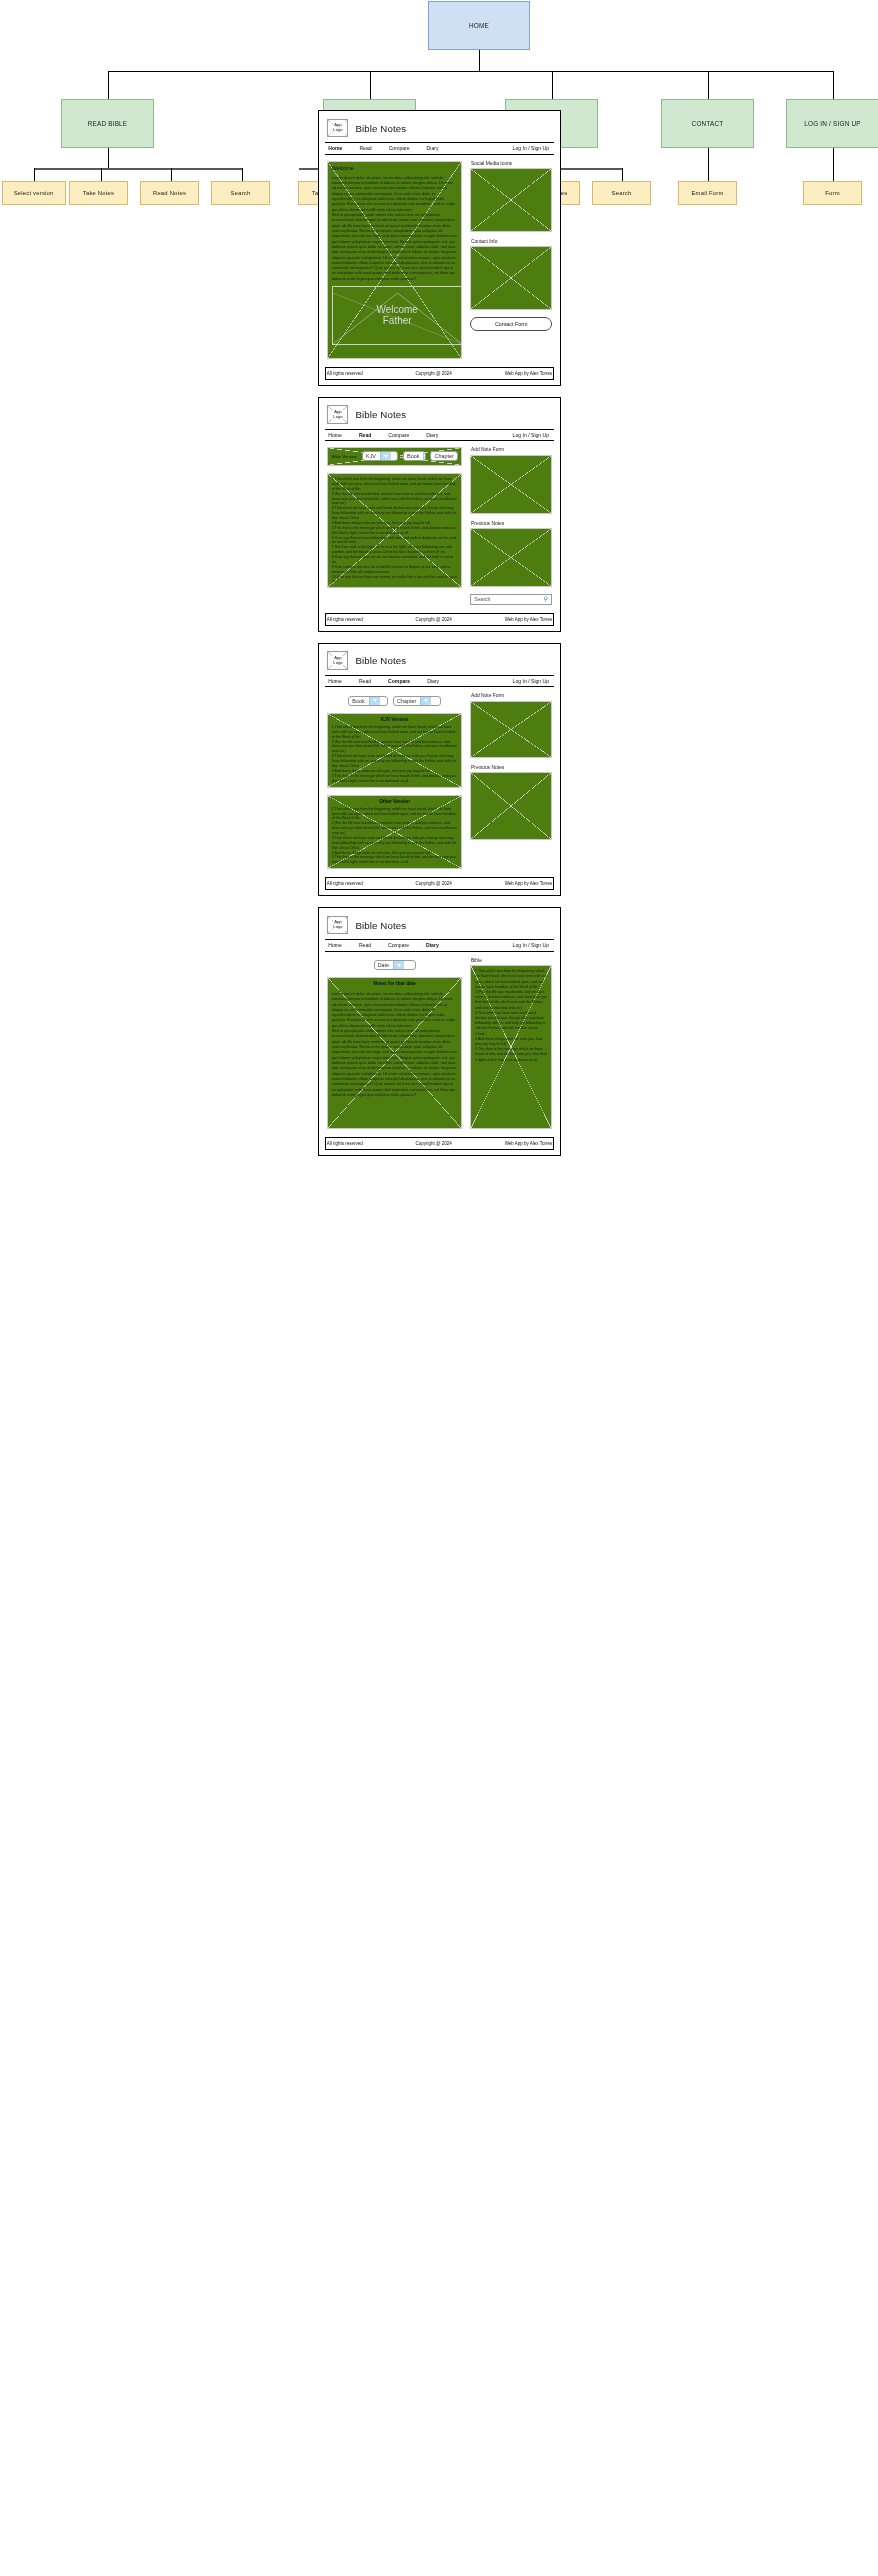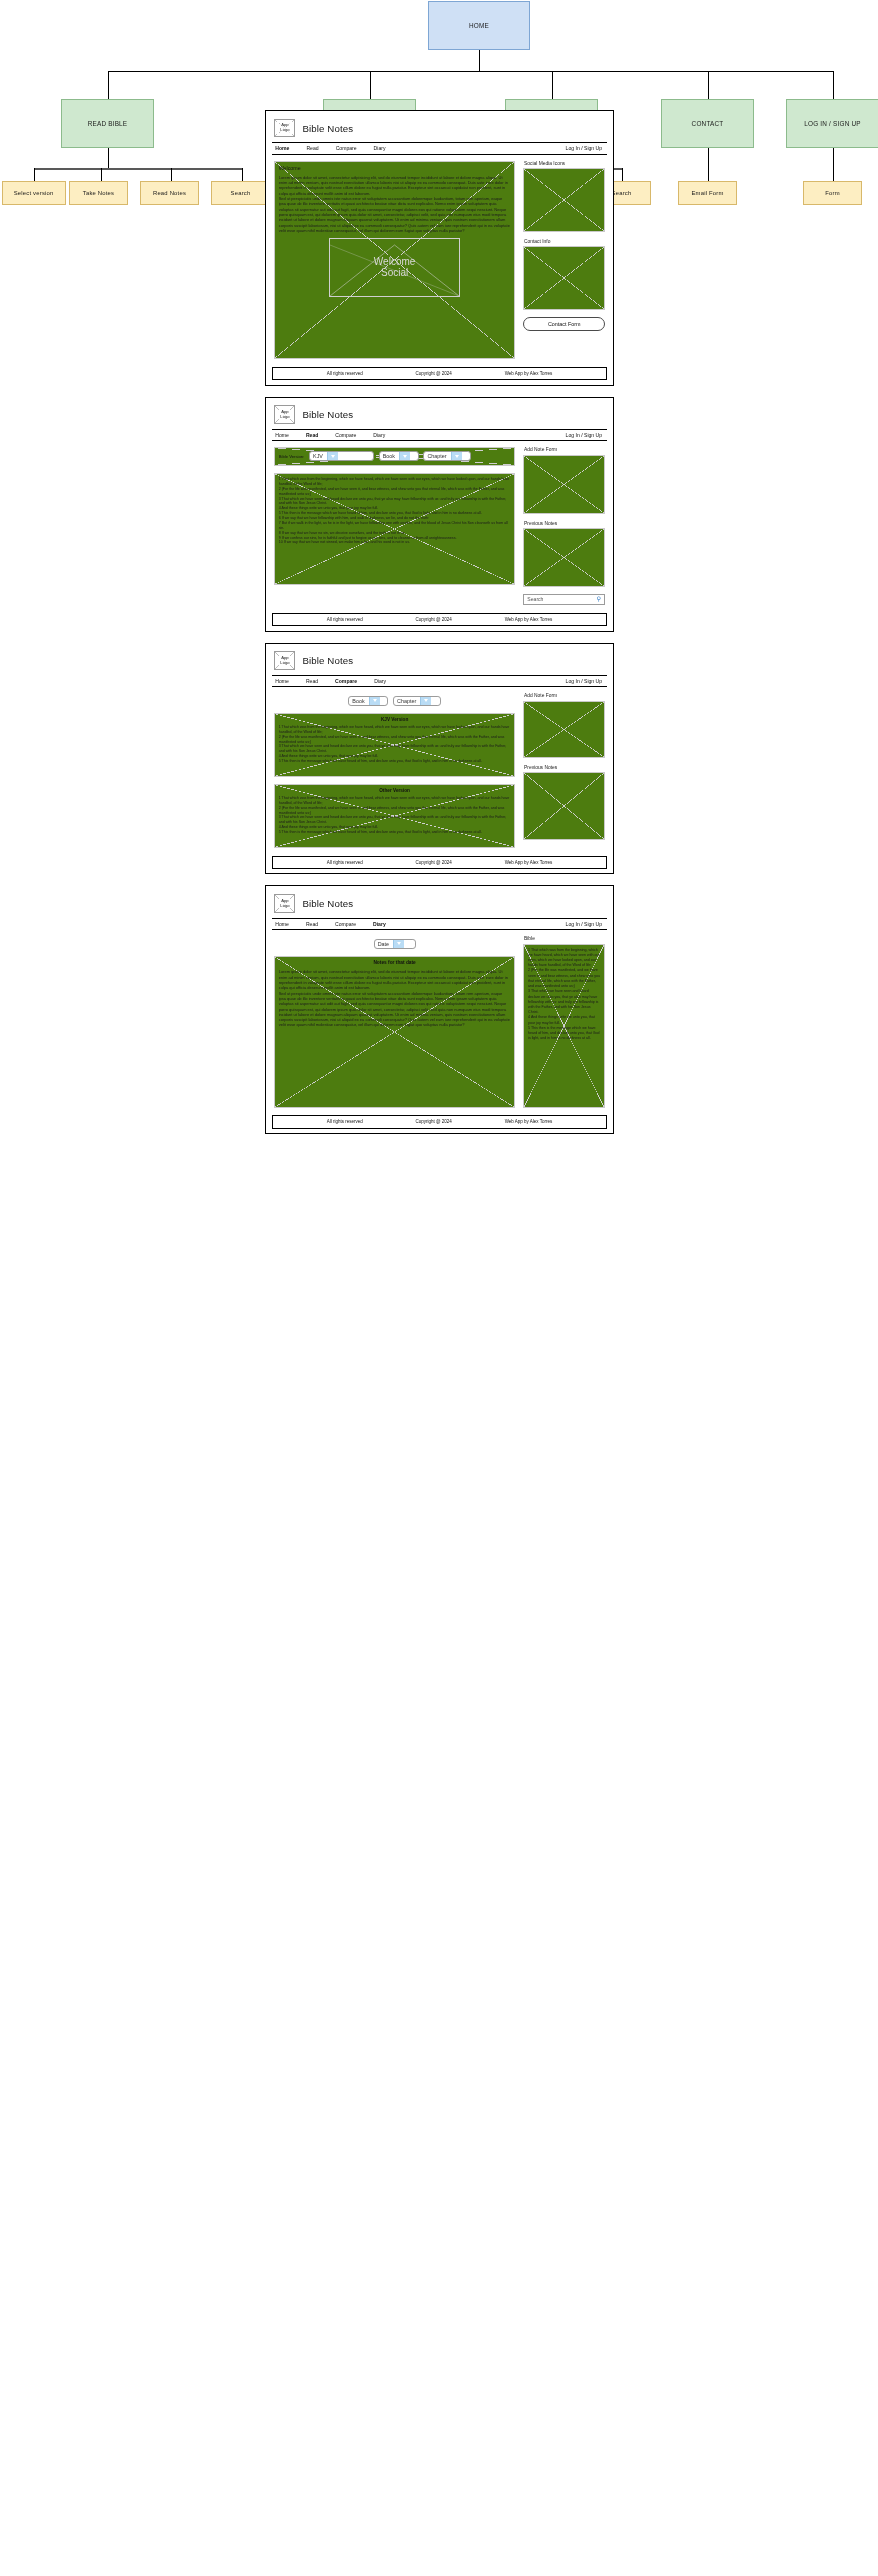--- a/index.html
+++ b/index.html
@@ -46,21 +46,21 @@
   .smline { position: absolute; background: #000; }
   .smline.h { height: 0.8px; }
   .smline.v { width: 0.8px; }
   .smbar { position: absolute; background: #595959; height: 1.6px; }
 
   
   .frames { padding: 0 0 11px 0; }
   .frame {
     position: relative;
     margin: 11px auto 0 auto;
-    width: 349px;
+    width: 243px;
     border: 1px solid #000;
     background: #fff;
     padding: 6.2px 6.2px 4.7px 6.2px;
   }
 
   .wf-head { display: flex; align-items: center; padding: 1.6px 2.3px 3.1px 2.3px; }
   .logo-box {
     width: 21px; height: 18.6px;
     border: 0.8px solid #9a9a9a;
     position: relative;
@@ -328,21 +328,21 @@
               <p>Lorem ipsum dolor sit amet, consectetur adipisicing elit, sed do eiusmod tempor incididunt ut labore et dolore magna aliqua. Ut enim ad minim veniam, quis nostrud exercitation ullamco laboris nisi ut aliquip ex ea commodo consequat. Duis aute irure dolor in reprehenderit in voluptate velit esse cillum dolore eu fugiat nulla pariatur. Excepteur sint occaecat cupidatat non proident, sunt in culpa qui officia deserunt mollit anim id est laborum.</p>
               <p>Sed ut perspiciatis unde omnis iste natus error sit voluptatem accusantium doloremque laudantium, totam rem aperiam, eaque ipsa quae ab illo inventore veritatis et quasi architecto beatae vitae dicta sunt explicabo. Nemo enim ipsam voluptatem quia voluptas sit aspernatur aut odit aut fugit, sed quia consequuntur magni dolores eos qui ratione voluptatem sequi nesciunt. Neque porro quisquam est, qui dolorem ipsum quia dolor sit amet, consectetur, adipisci velit, sed quia non numquam eius modi tempora incidunt ut labore et dolore magnam aliquam quaerat voluptatem. Ut enim ad minima veniam, quis nostrum exercitationem ullam corporis suscipit laboriosam, nisi ut aliquid ex ea commodi consequatur? Quis autem vel eum iure reprehenderit qui in ea voluptate velit esse quam nihil molestiae consequatur, vel illum qui dolorem eum fugiat quo voluptas nulla pariatur?</p>
             </div>
             <div class="pic-box">
               <svg class="pic-mtn" viewBox="0 0 168 76" preserveAspectRatio="none">
                 <polyline points="0,76 84,8 168,76" fill="none" stroke="#d4d4d4" stroke-width="0.7"></polyline>
                 <polyline points="0,8 168,76" fill="none" stroke="#d4d4d4" stroke-width="0.4"></polyline>
               </svg>
               <div class="pic-label">
                 <span>Welcome</span><br>
-                <span>Social</span>
+                <span>Father</span>
               </div>
             </div>
           </div>
         </div>
       </div>
 
       <div class="col-side">
         <div class="side-label">Social Media Icons</div>
         <div class="ph cross" style="height:64px;"></div>
         <div class="side-label spaced">Contact Info</div>

